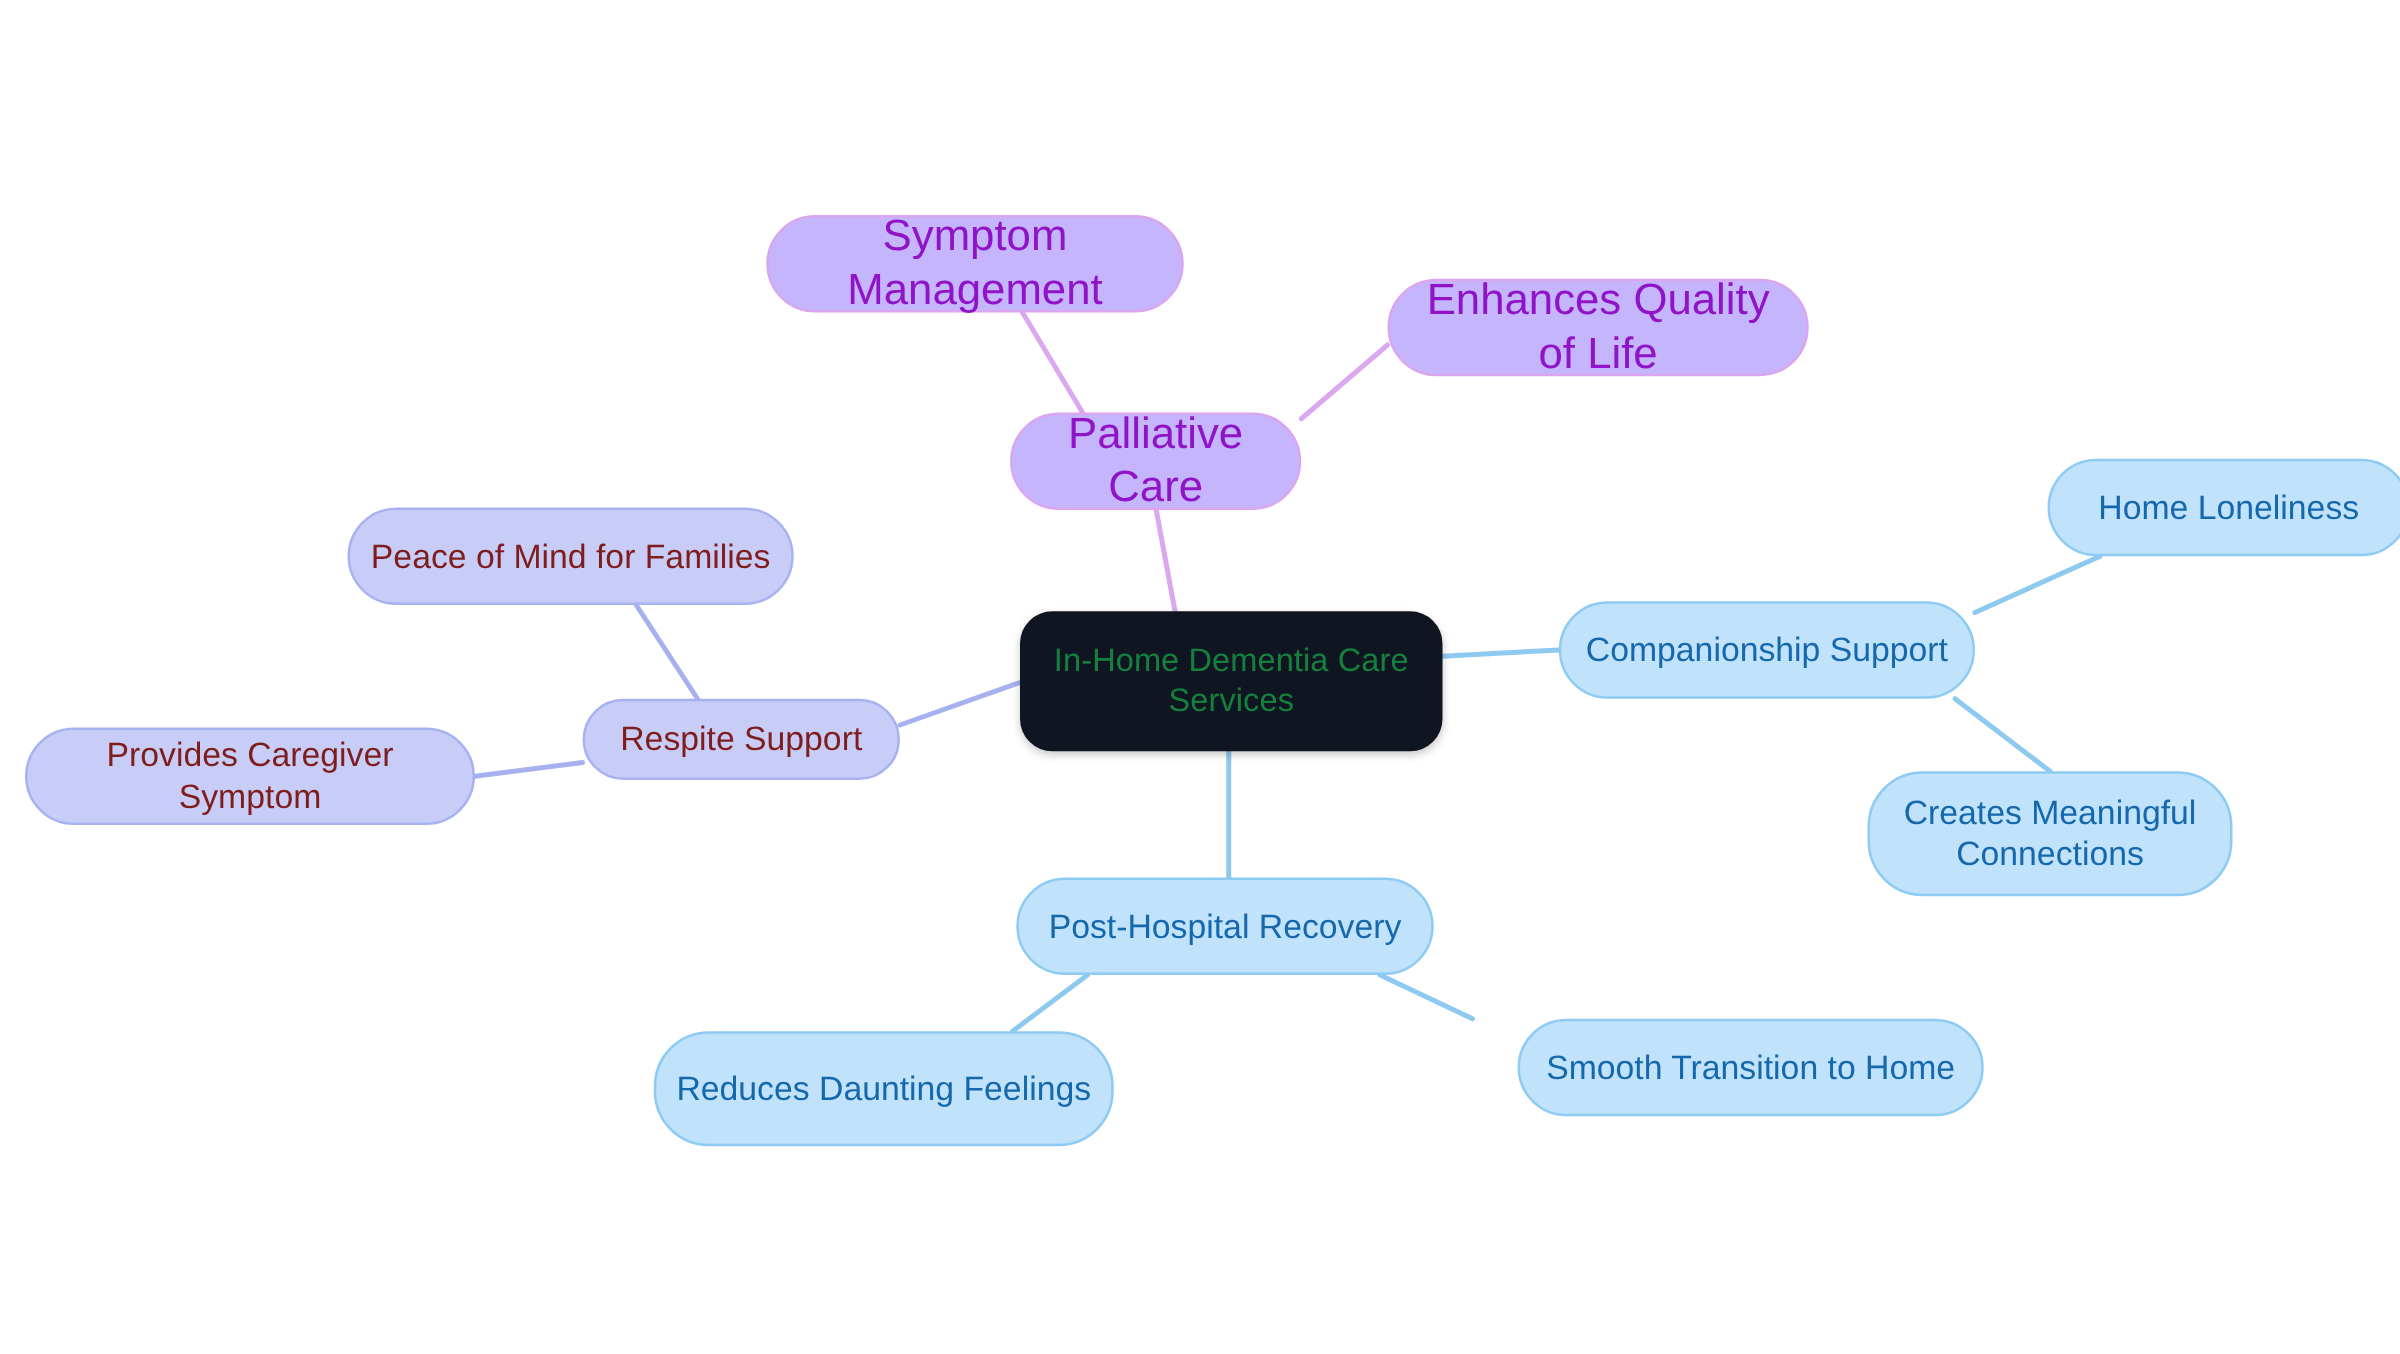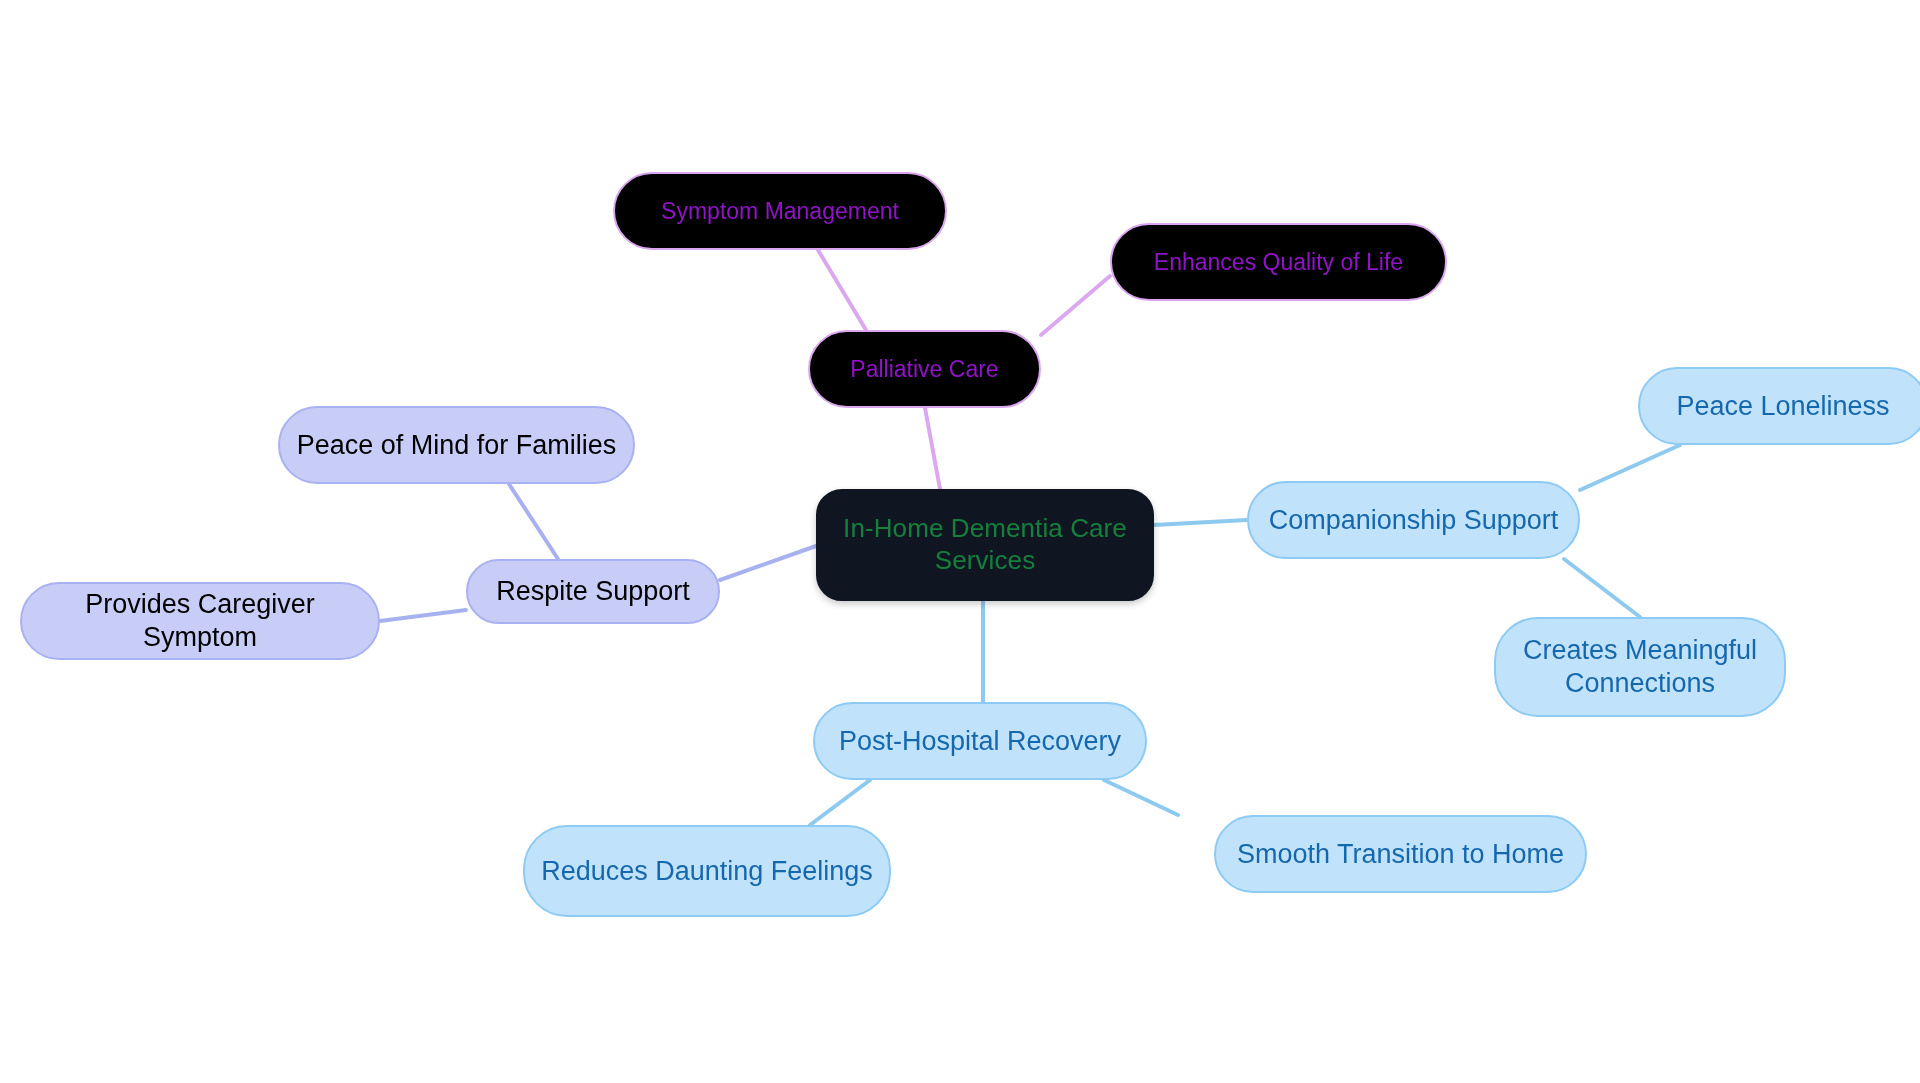--- a/index.html
+++ b/index.html
@@ -43,29 +43,29 @@
   .node-root {
     background: #0f1621;
     border-color: #0f1621;
     color: #15803d;
     border-radius: 26px;
     font-size: 26px;
     letter-spacing: 0.1px;
     box-shadow: 0 3px 7px rgba(0,0,0,0.22);
   }
   .node-purple {
-    background: #000000;
+    background: #c4b5fd;
     border-color: #d9a6ef;
     color: #9013c7;
-    font-size: 23px;
+    font-size: 35px;
   }
   .node-indigo {
     background: #c8cdf8;
     border-color: #a9b2f0;
-    color: #000000;
+    color: #7f1d1d;
     font-size: 27px;
   }
   .node-blue {
     background: #c0e2fb;
     border-color: #8ecbf4;
     color: #1668ad;
     font-size: 27px;
   }
 </style>
 </head>
@@ -93,21 +93,21 @@
   <div class="node node-purple" style="left: 808px; top: 330px; width: 233px; height: 78px;"><span>Palliative Care</span></div>
 
   <div class="node node-purple" style="left: 1110px; top: 223px; width: 337px; height: 78px;"><span>Enhances Quality of Life</span></div>
 
   <div class="node node-indigo" style="left: 278px; top: 406px; width: 357px; height: 78px;"><span>Peace of Mind for Families</span></div>
 
   <div class="node node-indigo" style="left: 20px; top: 582px; width: 360px; height: 78px;"><span>Provides Caregiver Symptom</span></div>
 
   <div class="node node-indigo" style="left: 466px; top: 559px; width: 254px; height: 65px;"><span>Respite Support</span></div>
 
-  <div class="node node-blue" style="left: 1638px; top: 367px; width: 290px; height: 78px;"><span>Peace Loneliness</span></div>
+  <div class="node node-blue" style="left: 1638px; top: 367px; width: 290px; height: 78px;"><span>Home Loneliness</span></div>
 
   <div class="node node-blue" style="left: 1247px; top: 481px; width: 333px; height: 78px;"><span>Companionship Support</span></div>
 
   <div class="node node-blue" style="left: 1494px; top: 617px; width: 292px; height: 100px;"><span>Creates Meaningful
 Connections</span></div>
 
   <div class="node node-blue" style="left: 523px; top: 825px; width: 368px; height: 92px;"><span>Reduces Daunting Feelings</span></div>
 
   <div class="node node-blue" style="left: 1214px; top: 815px; width: 373px; height: 78px;"><span>Smooth Transition to Home</span></div>
 

